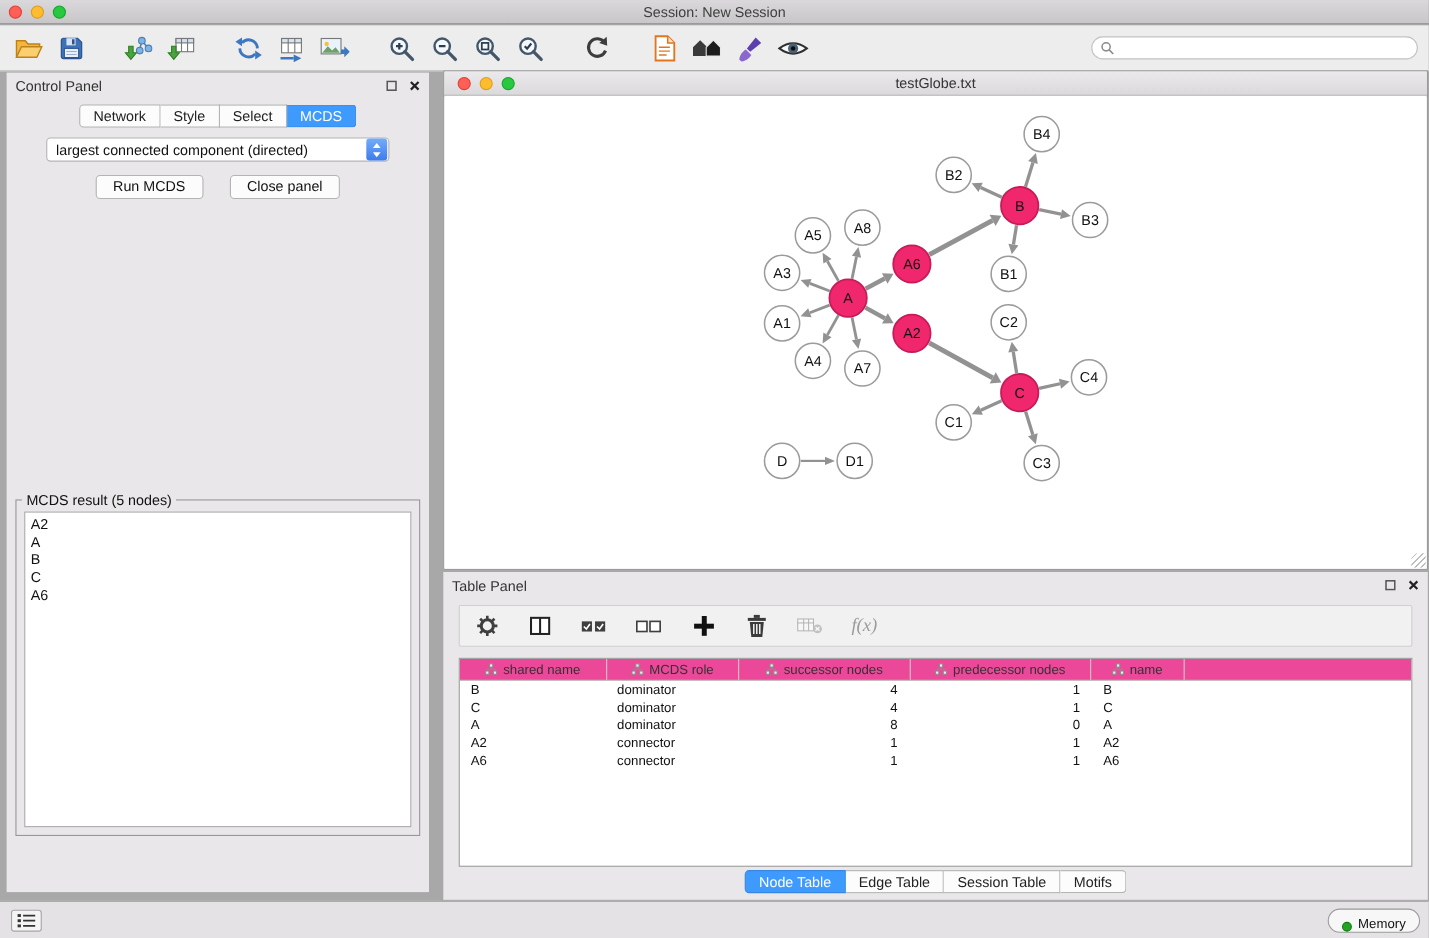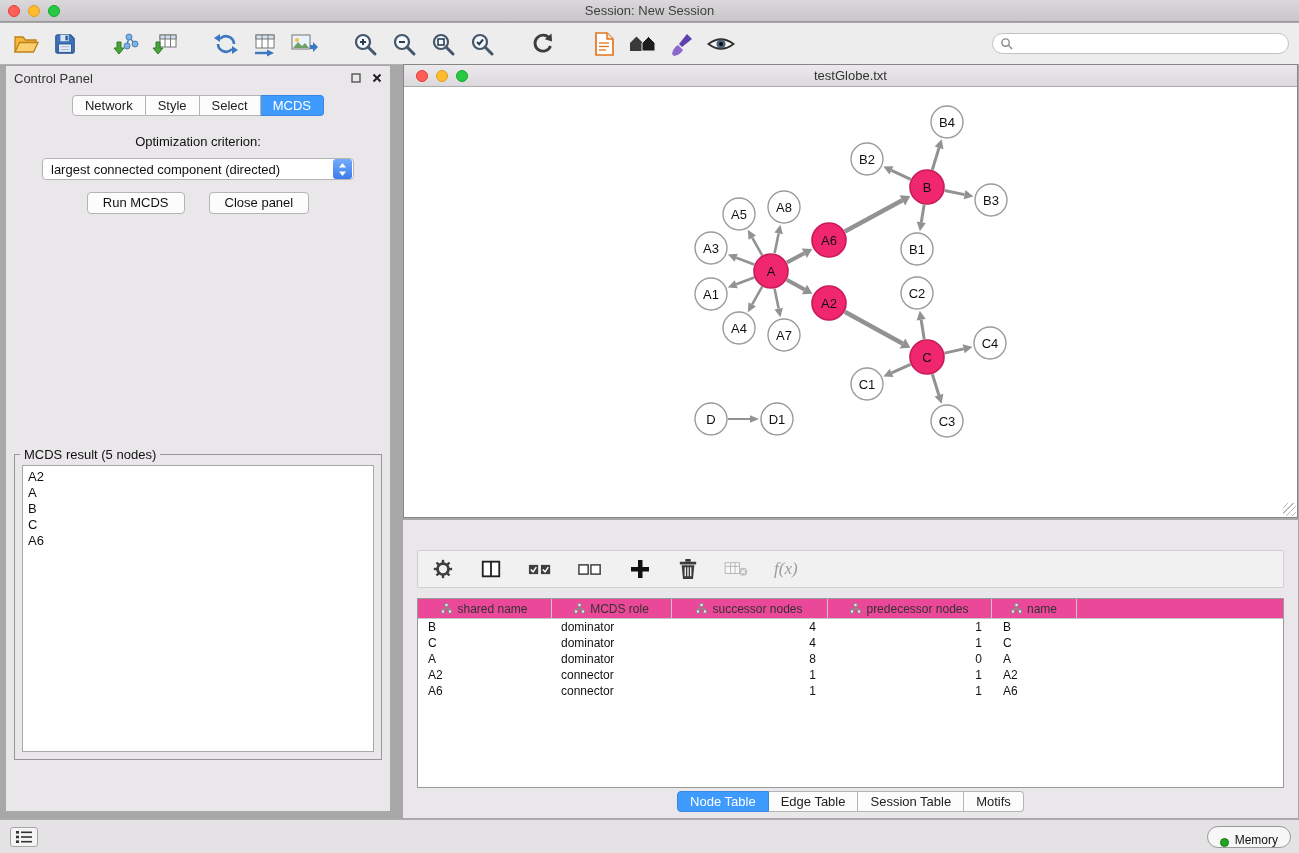--- a/index.html
+++ b/index.html
@@ -247,21 +247,20 @@
             </svg>
           </span>
       </span>
     </div>
     <div class="seg" id="control-tabs">
         <div class="ctab">Network</div>
         <div class="ctab">Style</div>
         <div class="ctab">Select</div>
         <div class="ctab selected">MCDS</div>
       </div>
-    <div class="opt-label">Optimization criterion:</div>
     <div class="dropdown">
       <span class="dropdown-text">largest connected component (directed)</span>
       <span class="stepper">
           <svg width="9" height="15" viewBox="0 0 9 15">
             <path d="M4.5 1 L8 5.5 H1 Z" fill="#fff"></path>
             <path d="M4.5 14 L1 9.5 H8 Z" fill="#fff"></path>
           </svg>
         </span>
     </div>
     <div class="cp-buttons">
@@ -450,20 +449,35 @@
           <g>
             <circle cx="543" cy="333" r="16" fill="#ffffff" stroke="#9b9b9b" stroke-width="1.4"></circle>
             <text x="543" y="337.5" class="nodelabel">C3</text>
           </g>
         </svg>
     </div>
     <div class="nw-resize"></div>
   </div>
 
   <div class="table-panel">
+    <div class="panel-header">
+      <span class="ph-title">Table Panel</span>
+      <span class="ph-btns">
+        <span class="ph-btn">
+            <svg width="10" height="10">
+              <rect x="1" y="1" width="8" height="8" fill="none" stroke="#555" stroke-width="1.4"></rect>
+            </svg>
+          </span>
+        <span class="ph-btn">
+            <svg width="10" height="10">
+              <path d="M1.5 1.5 L8.5 8.5 M8.5 1.5 L1.5 8.5" stroke="#222" stroke-width="2"></path>
+            </svg>
+          </span>
+      </span>
+    </div>
     <div class="tp-toolbar">
       <span class="tp-btn">
         <svg width="22" height="22" viewBox="0 0 24 24">
             <g stroke="#3f3f3f" stroke-width="2.6">
               <line x1="12" y1="2" x2="12" y2="6"></line>
               <line x1="12" y1="18" x2="12" y2="22"></line>
               <line x1="2" y1="12" x2="6" y2="12"></line>
               <line x1="18" y1="12" x2="22" y2="12"></line>
               <line x1="4.9" y1="4.9" x2="7.8" y2="7.8"></line>
               <line x1="16.2" y1="16.2" x2="19.1" y2="19.1"></line>

